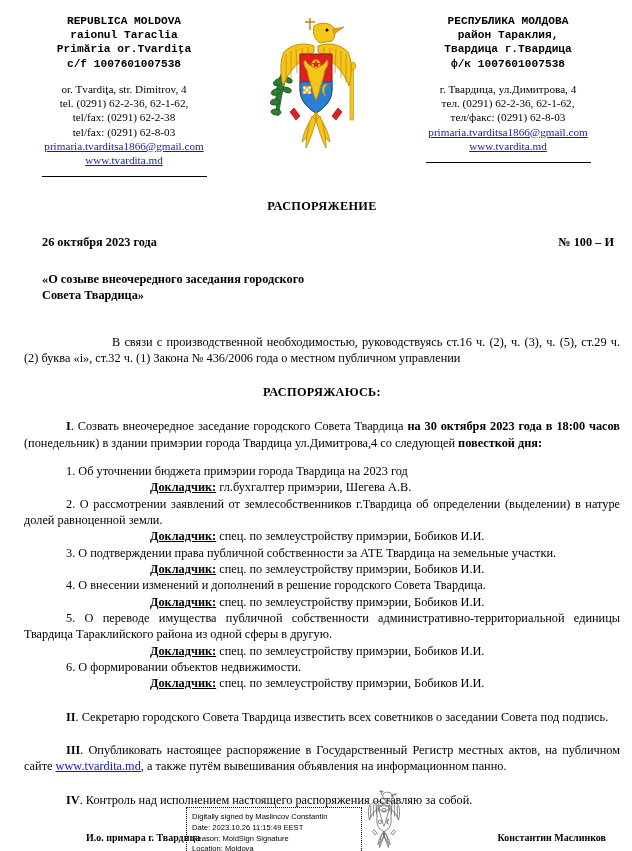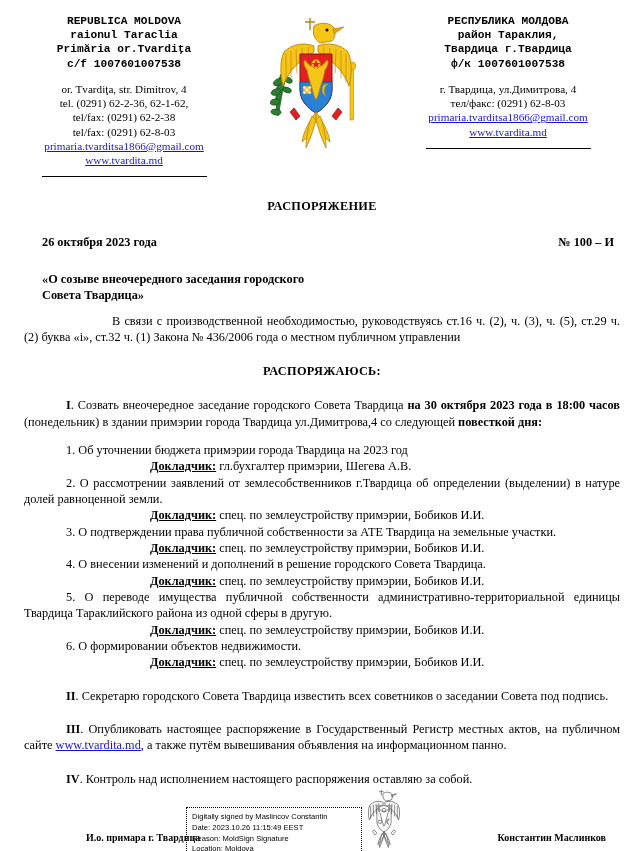--- a/index.html
+++ b/index.html
@@ -83,21 +83,21 @@
   .subject {
     font-weight: bold;
     font-size: 12.3px;
     margin-top: 20px;
     padding-left: 28px;
     line-height: 1.32;
     max-width: 330px;
   }
   .subject .l2 { padding-left: 0; }
   .preamble {
-    margin-top: 9px;
+    margin-top: 30px;
     text-align: justify;
     text-justify: inter-word;
     padding: 0 10px 0 10px;
     line-height: 1.33;
   }
   .preamble .ind { padding-left: 88px; }
   .verb {
     text-align: center;
     font-weight: bold;
     margin-top: 19px;
@@ -281,20 +281,21 @@
     <div class="hdr-col">
       <div class="hdr-org">
         <div>РЕСПУБЛИКА МОЛДОВА</div>
         <div>район Тараклия,</div>
         <div>Твардица г.Твардица</div>
         <div>ф/к  1007601007538</div>
       </div>
       <div class="hdr-gap"></div>
       <div class="hdr-contact">
         <div>г. Твардица, ул.Димитрова, 4</div>
+        <div>тел. (0291) 62-2-36, 62-1-62,</div>
         <div>тел/факс: (0291) 62-8-03</div>
         <div><a class="hdr-link" href="#">primaria.tvarditsa1866@gmail.com</a></div>
         <div><a class="hdr-link" href="#">www.tvardita.md</a></div>
       </div>
       <hr class="hdr-rule">
     </div>
   </div>
 
   <div class="content">
 

